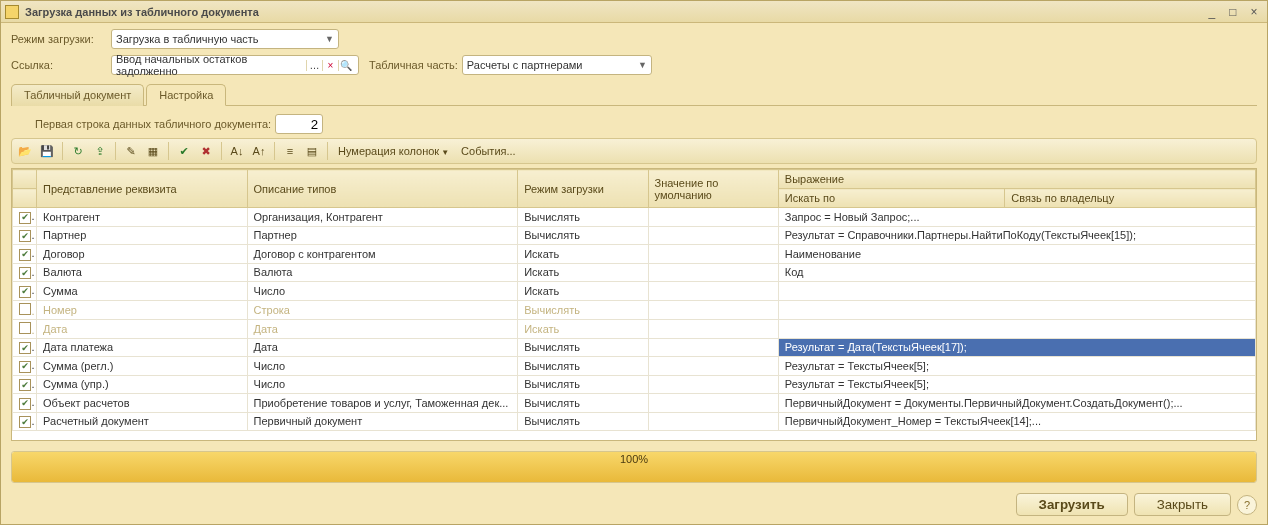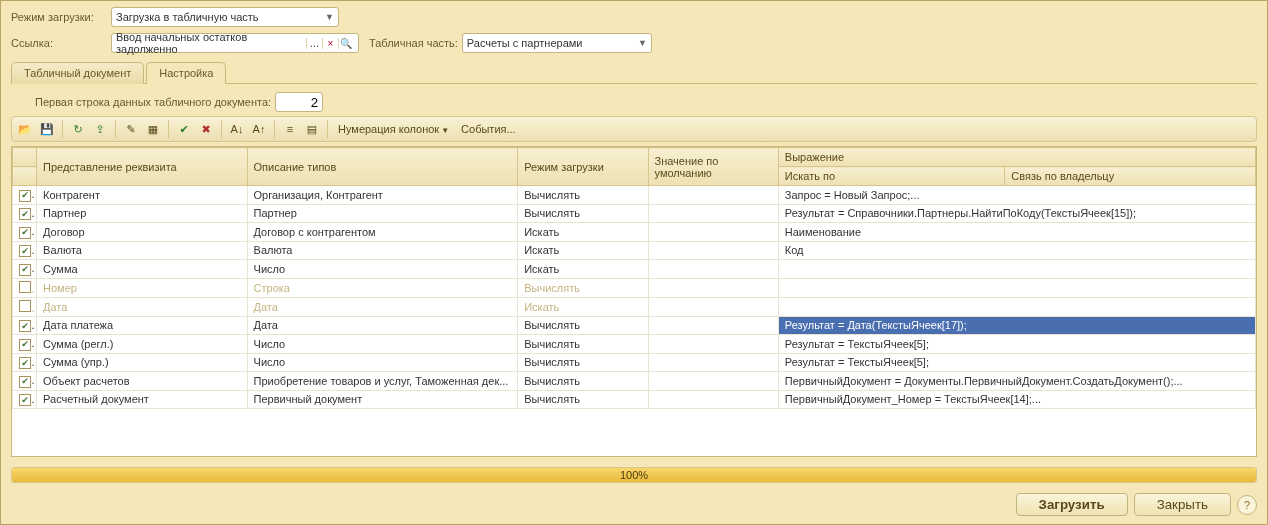--- a/index.html
+++ b/index.html
@@ -186,21 +186,21 @@
     font-size: 9px;
     color: #4a7a3a;
     line-height: 1;
   }
   .sel-cell {
     background: #4a6fb0 !important;
     color: #fff !important;
   }
   .progress-wrap {
     margin: 10px 10px 6px 10px;
-    height: 16px;
+    height: 32px;
     background: #fff;
     border: 1px solid #d6c68e;
     border-radius: 3px;
     position: relative;
   }
   .progress-bar {
     height: 100%;
     background: linear-gradient(#f8d76a,#e9b93a);
     border-radius: 2px;
   }
@@ -237,20 +237,29 @@
     text-align: center;
     line-height: 18px;
     cursor: pointer;
   }
 </style>
 </head>
 <body>
 
 <div class="window">
 
+  <div class="titlebar">
+    <span class="title-icon"></span>
+    <span class="title-text">Загрузка данных из табличного документа</span>
+    <span class="win-btns">
+      <span>_</span>
+      <span>□</span>
+      <span>×</span>
+    </span>
+  </div>
 
   <div class="form-area">
     <div class="form-row">
       <label>Режим загрузки:</label>
       <div class="dropdown" style="width:228px">
         <span>Загрузка в табличную часть</span>
         <span class="arrow">▼</span>
       </div>
     </div>
     <div class="form-row">

